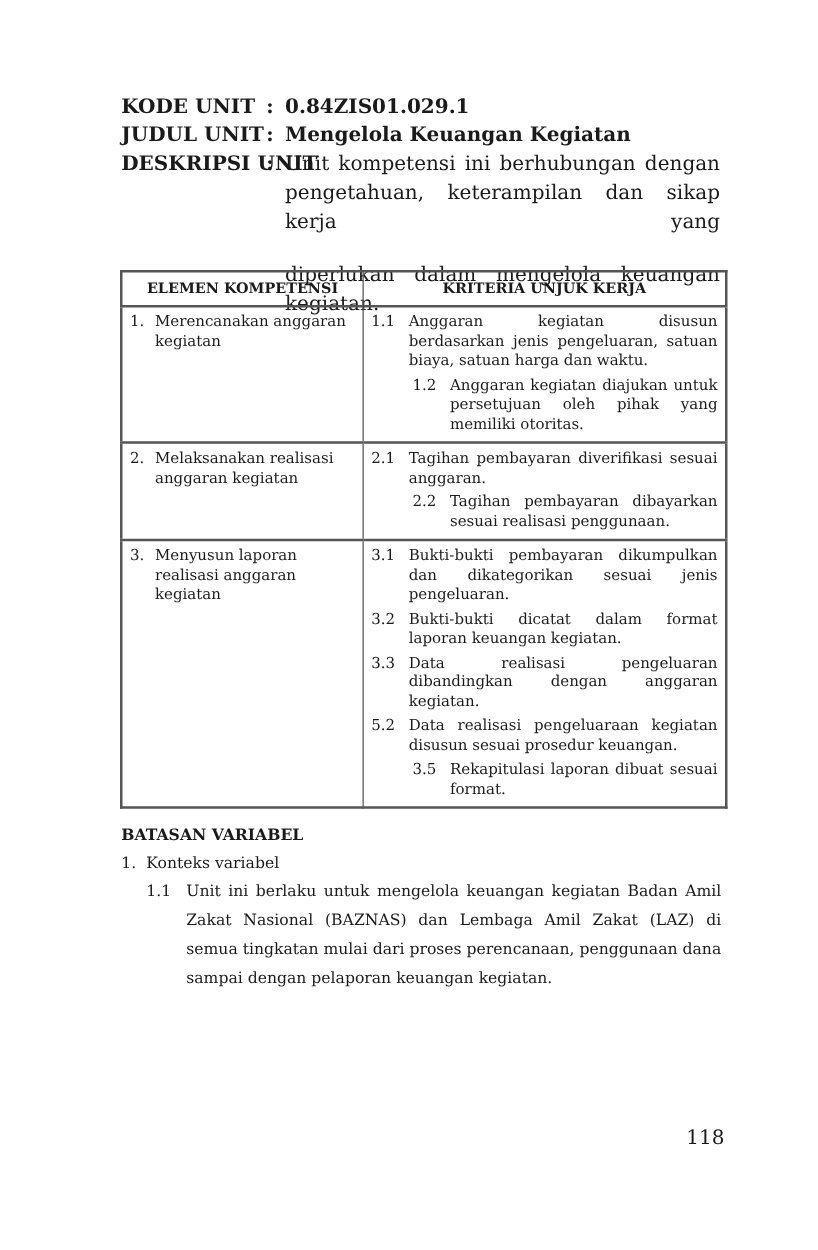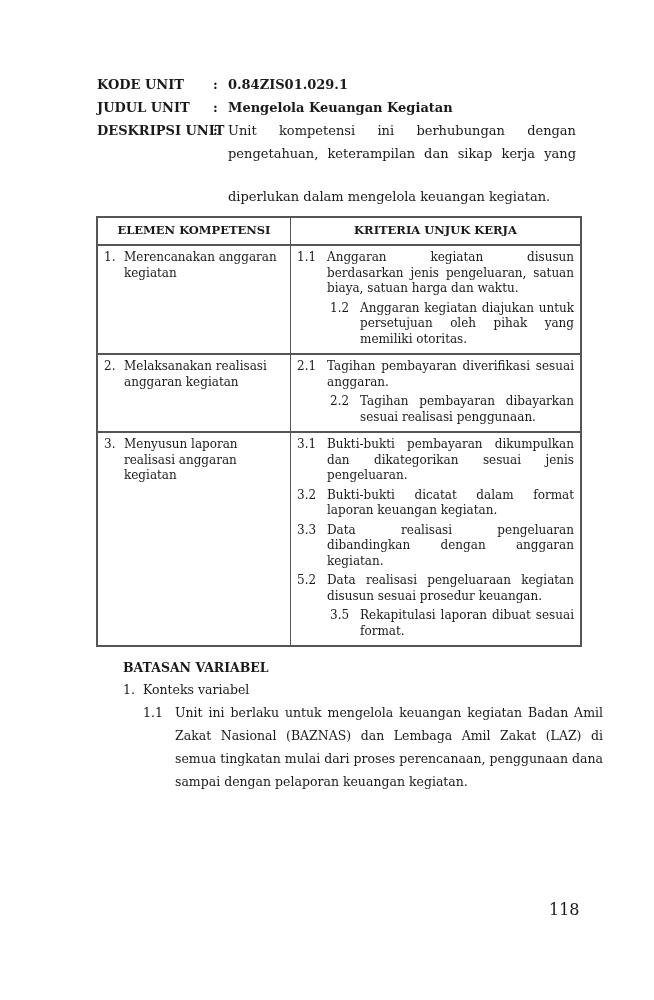--- a/index.html
+++ b/index.html
@@ -1,18 +1,18 @@
 <!DOCTYPE html>
 <html><head>
 <meta charset="utf-8">
 <style>
   html, body { margin: 0; padding: 0; background: #ffffff; }
   body { width: 654px; height: 1000px; position: relative; overflow: hidden;
          font-family: "DejaVu Serif", serif; color: #1a1a1a; }
-  .hdr { position: absolute; left: 97px; font-size: 13px; line-height: 23px; }
+  .hdr { position: absolute; left: 97px; font-size: 16px; line-height: 23px; }
   .hdr-row { display: flex; }
   .hdr-label { width: 116px; font-weight: bold; white-space: nowrap; }
   .hdr-colon { width: 15px; font-weight: bold; }
   .hdr-value { width: 348px; }
   .hdr-value.bold { font-weight: bold; }
   .desc-line { text-align: justify; text-align-last: justify; display: block; }
   .desc-line.last { text-align-last: left; margin-top: 20px; }
 
   table.kuk { position: absolute; left: 96px; top: 216px; width: 486px;
               border-collapse: collapse; border: 2px solid #555; font-size: 12px; line-height: 15.5px; }
@@ -20,21 +20,21 @@
                  height: 26px; padding: 0; font-size: 11.5px; }
   table.kuk td { border: 1px solid #555; border-top: 2px solid #555; vertical-align: top; padding: 4px 6px 6px 6px; }
   table.kuk td.el { width: 180px; }
   .el-item { display: flex; }
   .el-num { width: 20px; flex: none; }
   .kr-item { display: flex; margin-bottom: 4px; }
   .kr-item:last-child { margin-bottom: 0; margin-left: 33px; }
   .kr-num { width: 30px; flex: none; }
   .kr-text { flex: 1; text-align: justify; }
 
-  .batasan { position: absolute; left: 97px; top: 657px; width: 480px; font-size: 12.5px; margin-left: 26px; }
+  .batasan { position: absolute; left: 97px; top: 657px; width: 480px; font-size: 12.5px; }
   .bt-title { font-weight: bold; line-height: 22px; }
   .bt-l1 { display: flex; line-height: 22px; }
   .bt-l1 .n { width: 20px; }
   .bt-l2 { display: flex; margin-left: 20px; line-height: 23px; }
   .bt-l2 .n { width: 32px; flex: none; }
   .bt-l2 .t { flex: 1; text-align: justify; }
 
   .page-num { position: absolute; left: 549px; top: 900px; font-size: 16px; }
 </style>
 </head>

